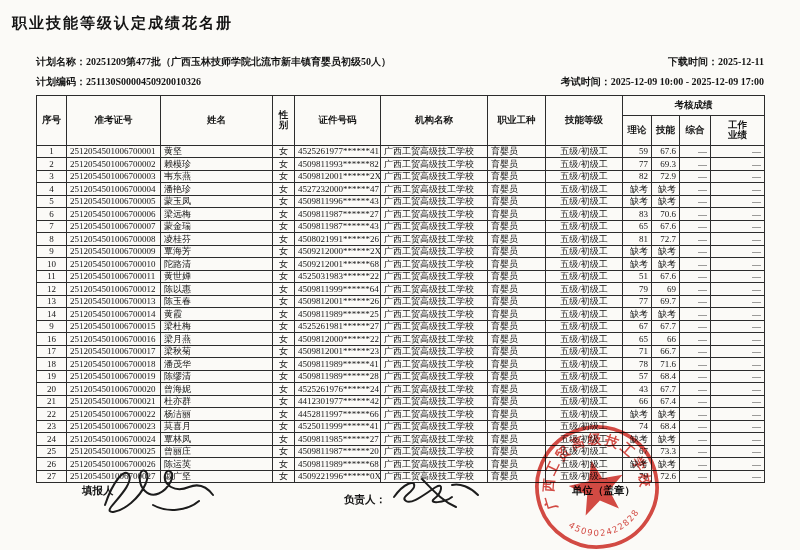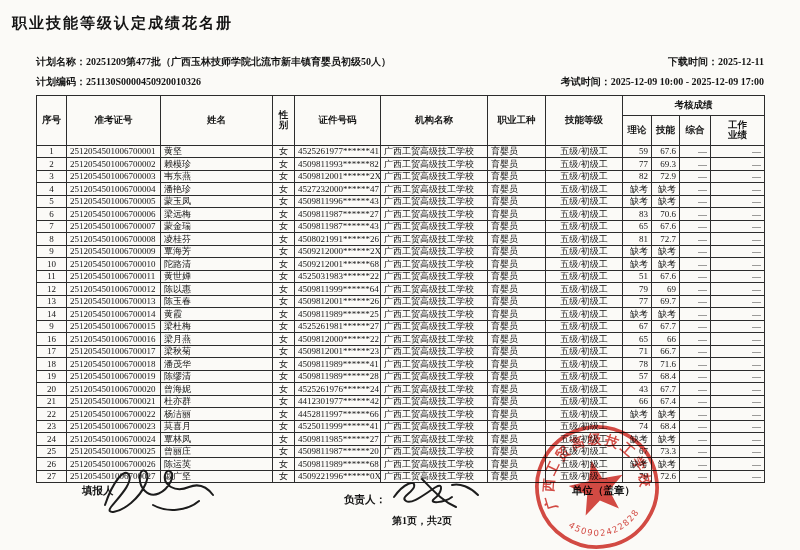--- a/index.html
+++ b/index.html
@@ -500,21 +500,20 @@
     </svg>
     <span class="sig-label lbl-manager">负责人：</span>
     <svg class="sig2" width="100" height="40" viewBox="0 0 100 40">
       <g fill="none" stroke="#1c1c1c" stroke-width="2" stroke-linecap="round">
         <path d="M8 24 C18 10 30 6 28 14 C26 20 14 24 20 28 C26 32 40 20 50 14 C58 9 56 20 48 26 C42 31 58 30 66 24"></path>
         <path d="M36 6 C46 16 56 28 70 34"></path>
         <path d="M66 12 C74 10 84 14 92 22"></path>
       </g>
     </svg>
     <span class="sig-label lbl-unit">单位（盖章）</span>
-    <div class="pageinfo">第1页，共2页</div>
   </div>
 
   <svg class="stamp" width="150" height="150" viewBox="0 0 140 140">
     <circle cx="70" cy="70" r="56" fill="none" stroke="#cf2b24" stroke-width="3.5"></circle>
     <path id="arcT" d="M 32,86 A 41,41 0 1 1 108,86" fill="none"></path>
     <text fill="#cf2b24" font-size="12.5" font-weight="bold" letter-spacing="2.5">
       <textPath href="#arcT" startOffset="50%" text-anchor="middle">广西工贸高级技工学校</textPath>
     </text>
     <path id="arcB" d="M 27,84 A 45,45 0 0 0 113,84" fill="none"></path>
     <text fill="#cf2b24" font-size="8" letter-spacing="1.3" font-family="DejaVu Sans, sans-serif">

